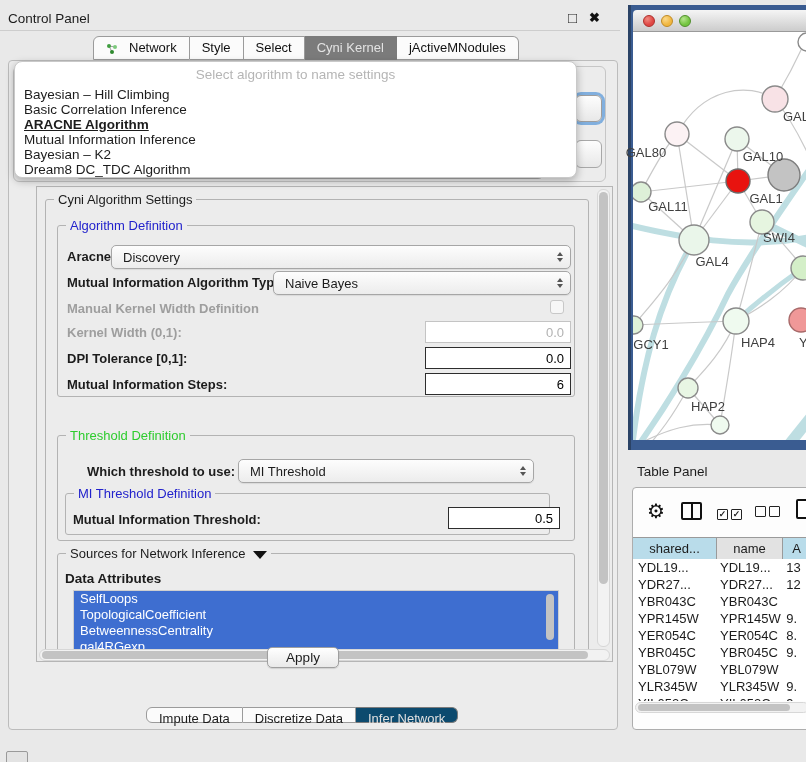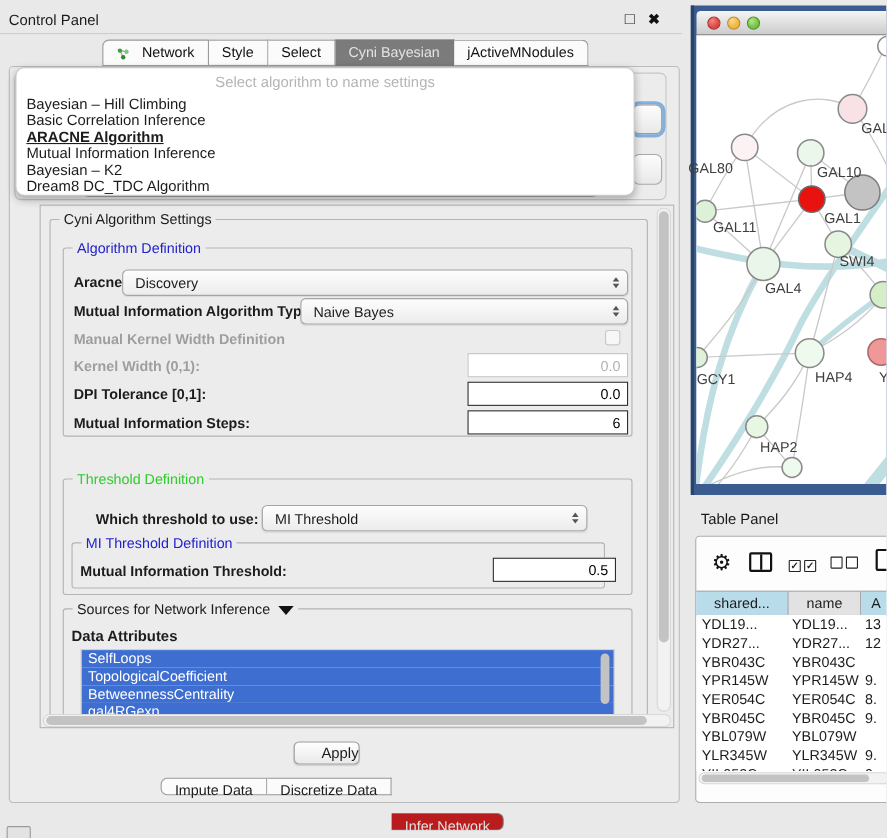--- a/index.html
+++ b/index.html
@@ -35,21 +35,21 @@
   .tabrow{position:absolute;display:flex;}
   .tab{height:24px;line-height:22px;padding:0 12px;background:#fbfbfb;border:1px solid #9b9b9b;
        border-left:none;font-size:13px;color:#111;display:flex;align-items:center;gap:11px;}
   .tab:first-child{border-left:1px solid #9b9b9b;border-radius:6px 0 0 0;}
   .tab:last-child{border-radius:0 6px 0 0;}
   .tab.sel{background:#7b7b7b;color:#e3e3e3;border-color:#7b7b7b;}
   .btab{height:16px;line-height:21px;padding:0 12px;background:#fbfbfb;border:1px solid #9b9b9b;
         border-left:none;font-size:13px;}
   .btab:first-child{border-left:1px solid #9b9b9b;border-radius:6px 0 0 6px;}
   .btab:last-child{border-radius:0 6px 6px 0;}
-  .btab.sel{background:#b91c1c;color:#e0e0e0;border-color:#7b7b7b;margin-top:32px;}
+  .btab.sel{background:#0c4a6e;color:#e0e0e0;border-color:#7b7b7b;}
   
   #algo-dropdown{position:absolute;left:14px;top:56px;width:563px;height:117px;background:#fff;
                  border:1px solid #c9c9c9;border-radius:8px;box-shadow:0 3px 8px rgba(0,0,0,.28);
                  z-index:20;}
   .dd-placeholder{position:absolute;top:5px;left:0;right:0;text-align:center;color:#b5b5b5;
                   font-size:13.5px;}
   .dd-item{position:absolute;left:9px;right:9px;height:15px;line-height:15px;font-size:13.5px;
            white-space:nowrap;}
   .dd-item.bold{font-weight:bold;text-decoration:underline;}
   
@@ -111,21 +111,21 @@
         </svg>
         <span>Network</span>
       </div>
       <div class="tab">
         <span>Style</span>
         </div>
       <div class="tab">
         <span>Select</span>
         </div>
       <div class="tab sel">
-        <span>Cyni Bayesian</span>
+        <span>Cyni Kernel</span>
         </div>
       <div class="tab">
         <span>jActiveMNodules</span>
         </div>
     </div>
 
     <div class="abs" style="left:8px;top:55px;width:610px;height:670px;background:#ececec;border:1px solid #bcbcbc;border-radius:4px;"></div>
 
     <div class="abs" style="left:13px;top:61px;width:593px;height:116px;background:#ececec;border:1px solid #c6c6c6;border-radius:6px;"></div>
 
@@ -218,21 +218,21 @@
         <div class="list-item sel">gal4RGexp</div>
       </div>
       <div class="sb-thumb" style="left:509px;top:407px;width:8px;height:46px;"></div>
 
       <div class="sb-track" style="left:560px;top:2px;width:13px;height:458px;"></div>
       <div class="sb-thumb" style="left:562px;top:5px;width:9px;height:392px;"></div>
       <div class="sb-track" style="left:2px;top:462px;width:571px;height:12px;"></div>
       <div class="sb-thumb" style="left:5px;top:464px;width:546px;height:8px;"></div>
     </div>
 
-    <div class="macbtn" style="left:267px;top:669px;width:60px;height:21px;line-height:19px;text-align:right;">
+    <div class="macbtn" style="left:267px;top:642px;width:72px;height:21px;line-height:19px;">
       <span>Apply</span>
     </div>
 
     <div class="tabrow" style="left:146px;top:702px;">
       <div class="btab">
         <span>Impute Data</span></div>
       <div class="btab">
         <span>Discretize Data</span></div>
       <div class="btab sel">
         <span>Infer Network</span></div>

